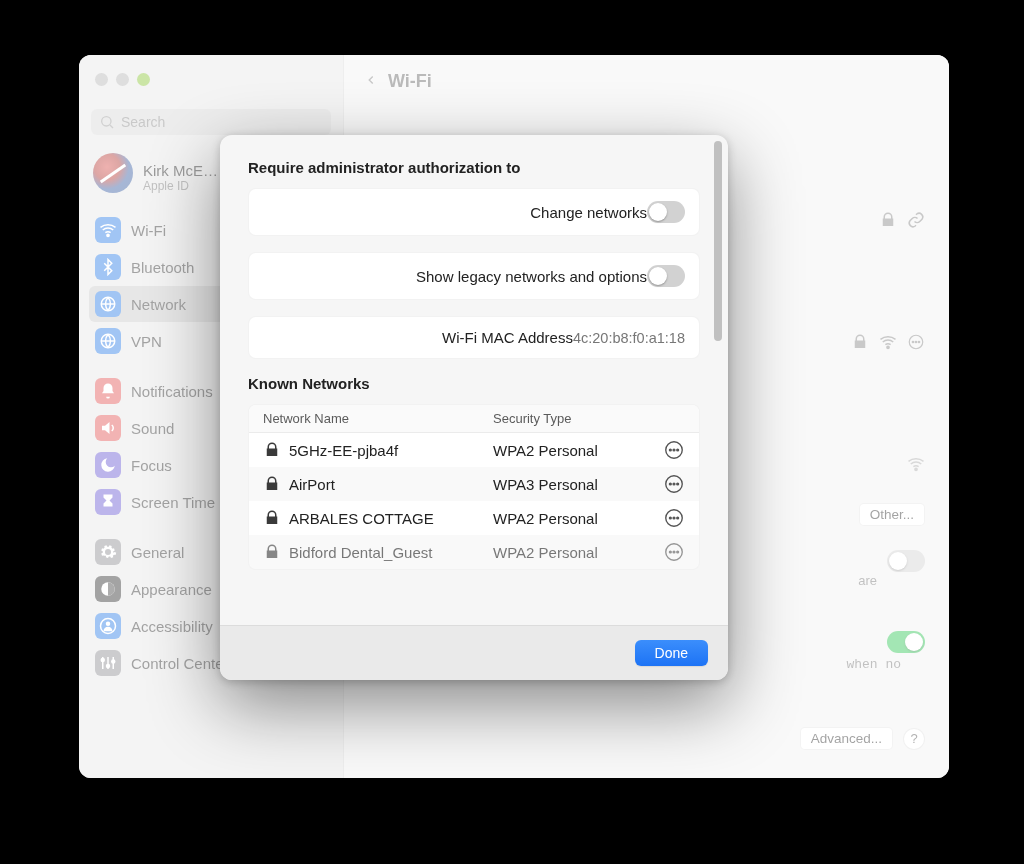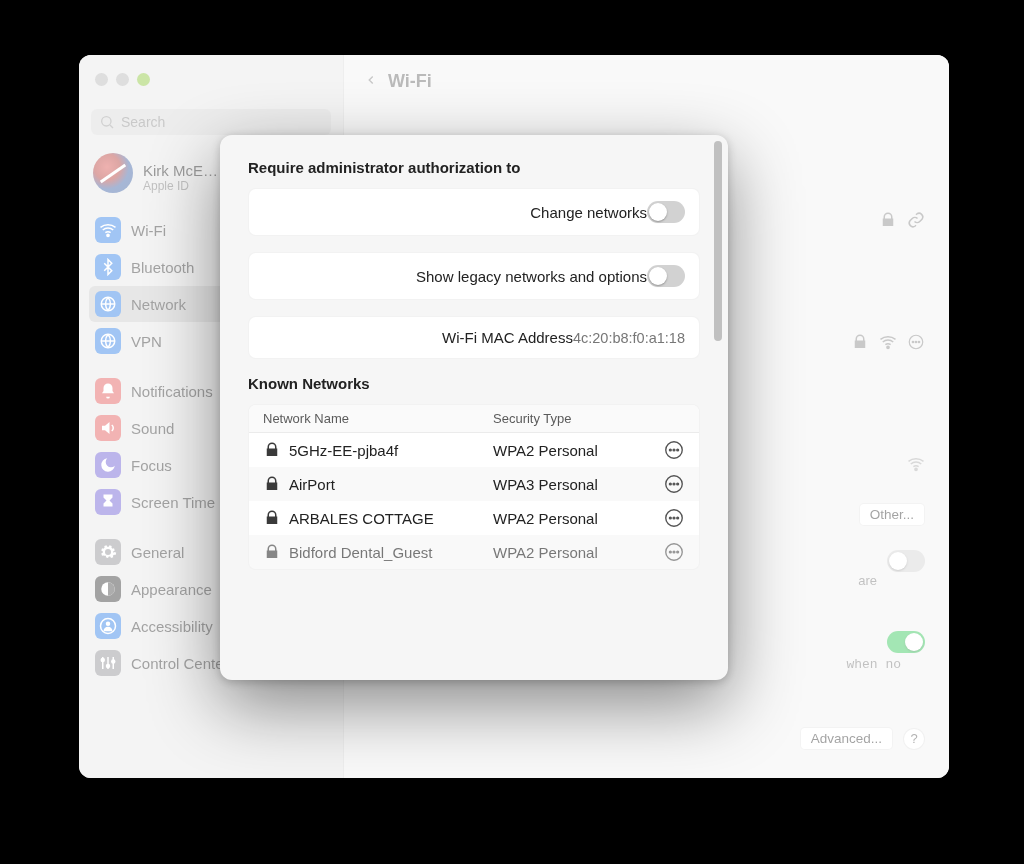--- a/index.html
+++ b/index.html
@@ -520,15 +520,18 @@
               <circle cx="8" cy="12" r="1" fill="#555"></circle>
               <circle cx="12" cy="12" r="1" fill="#555"></circle>
               <circle cx="16" cy="12" r="1" fill="#555"></circle>
             </svg>
           </div>
         </div>
     </div>
 
   </div>
 
+  <div class="sheet-footer">
+    <button class="done-btn">Done</button>
+  </div>
 
   <div class="sheet-scroll"></div>
 </div>
 
 </body></html>

